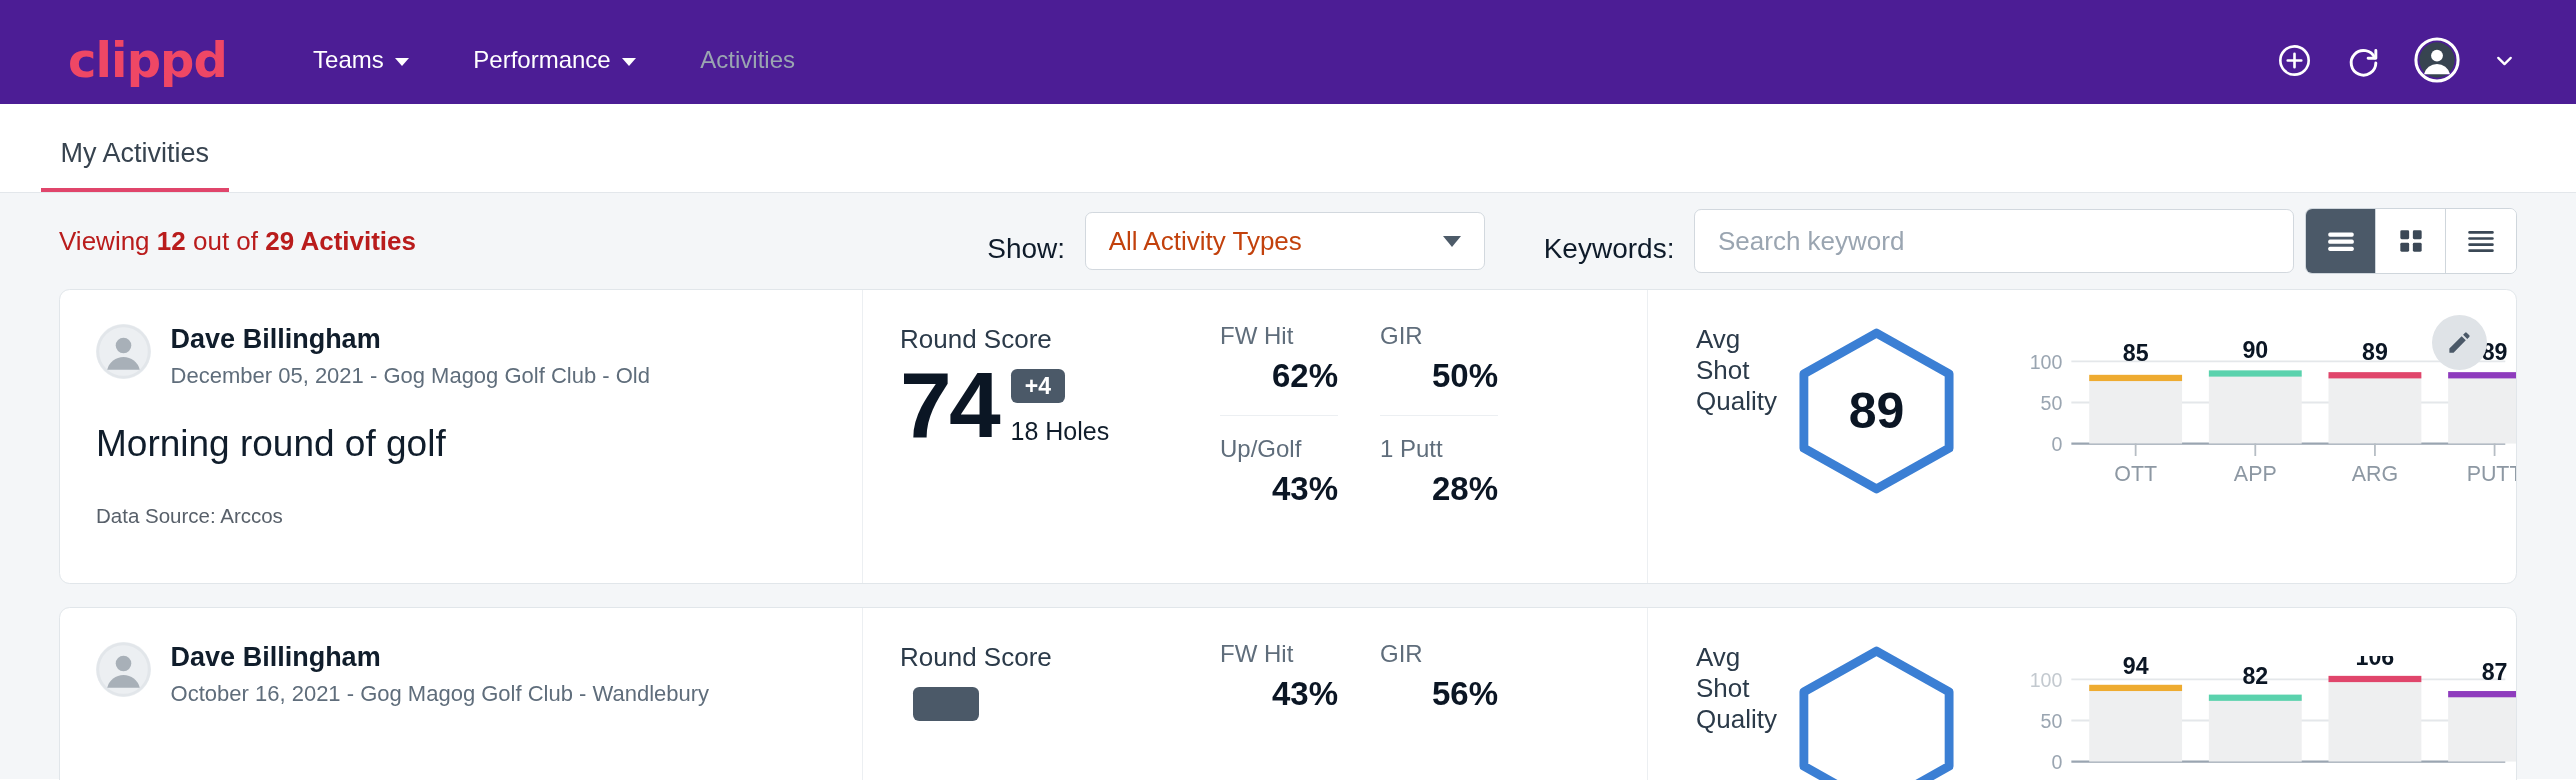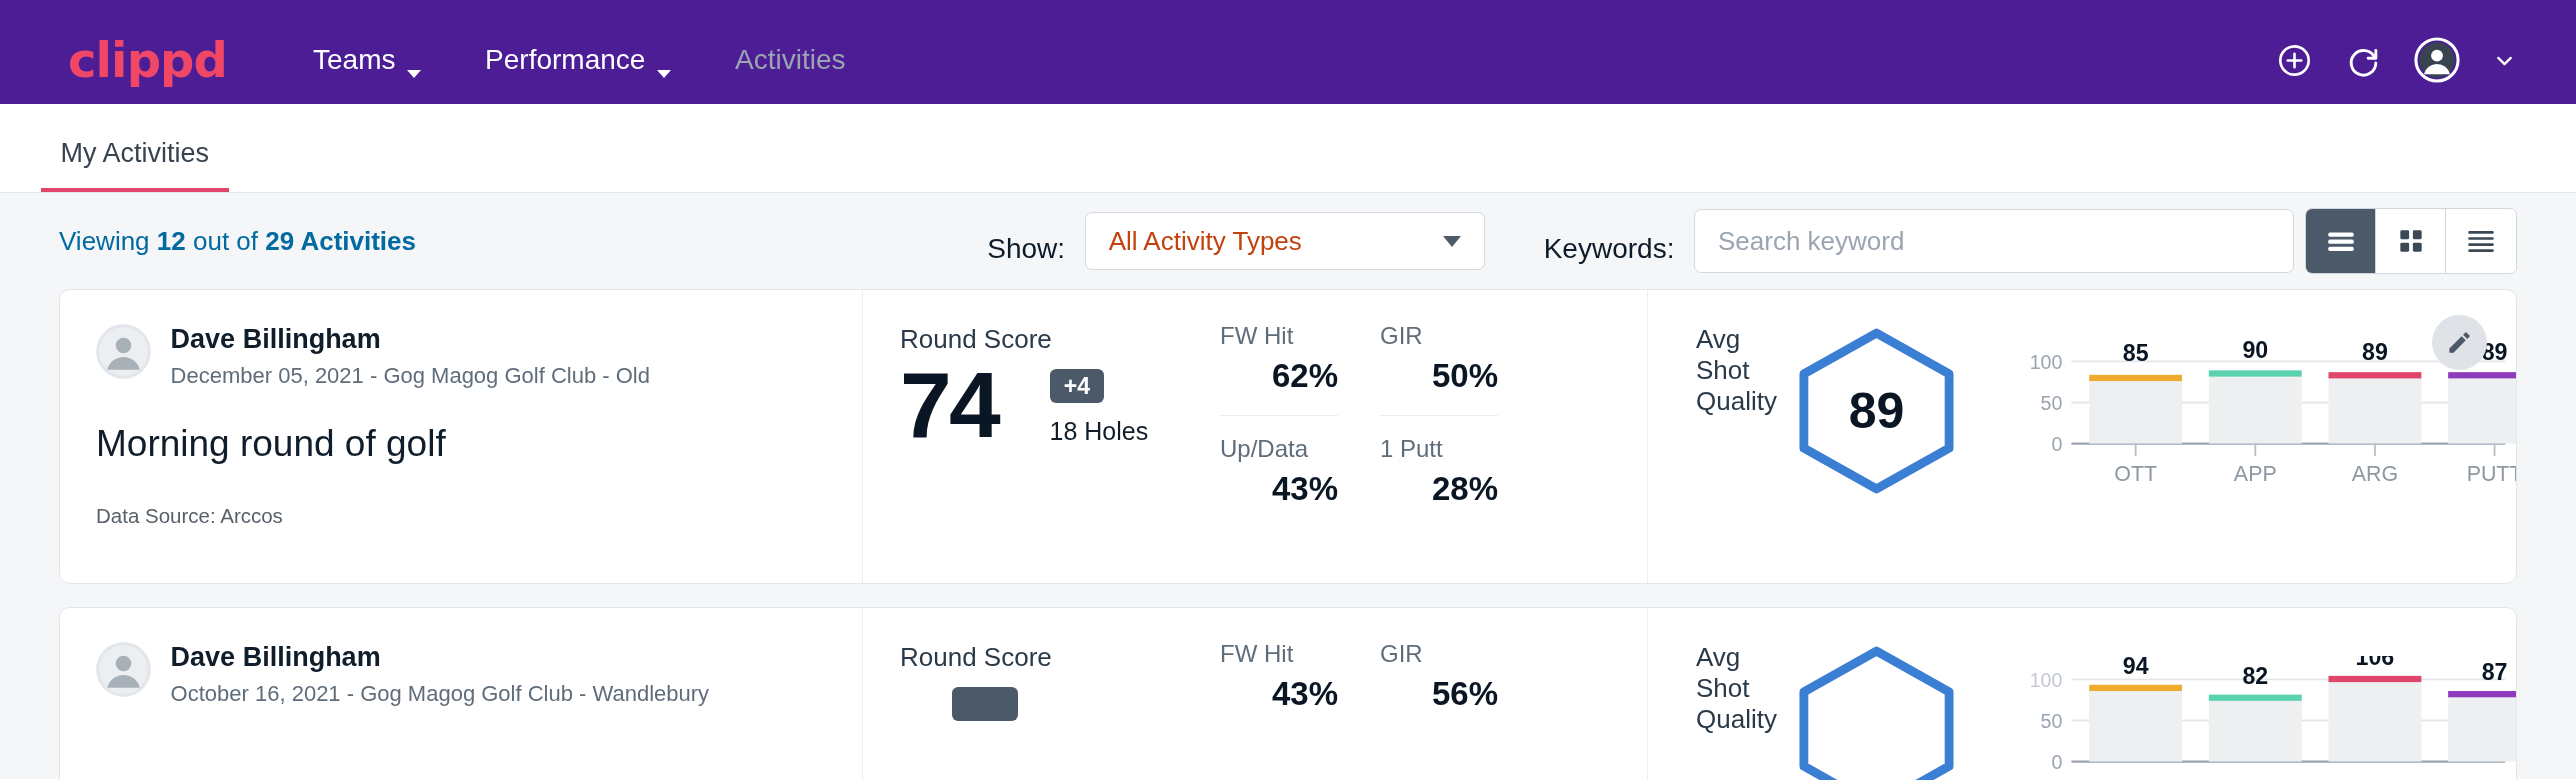--- a/index.html
+++ b/index.html
@@ -24,24 +24,24 @@
     font-size: 48px;
     font-weight: 700;
     color: #ef4765;
     letter-spacing: -0.9px;
     margin-right: 86px;
     line-height: 1;
     font-family: "DejaVu Sans", sans-serif;
   }
   .navitems { display: flex; align-items: center; gap: 64px; }
   .navitem {
-    font-size: 28px;
+    font-size: 24px;
     color: #ffffff;
     display: flex;
-    align-items: flex-end;
+    align-items: center;
     gap: 11.6px;
     cursor: pointer;
     white-space: nowrap;
   }
   .navitem.dim { color: #9aa5b1; }
   .chev {
     width: 0; height: 0;
     border-left: 7.1px solid transparent;
     border-right: 7.1px solid transparent;
     border-top: 8px solid currentColor;
@@ -86,21 +86,21 @@
     height: 586px;
     padding: 0 59px;
   }
   .filterbar {
     height: 96px;
     display: flex;
     align-items: center;
   }
   .viewing {
     font-size: 26px;
-    color: #0369a1;
+    color: #b91c1c;
   }
   .viewing b { font-weight: 700; }
   .filter-right {
     margin-left: auto;
     display: flex;
     align-items: center;
   }
   .flabel {
     font-size: 28px;
     color: #0e1b2a;
@@ -193,21 +193,21 @@
     font-weight: 400;
     color: #101d2b;
     margin-top: 34px;
   }
   .dsrc { font-size: 20.5px; color: #58606a; margin-top: 39px; }
 
   .sec-score {
     width: 357px;
     padding: 34px 0 0 37px;
   }
-  .scorerow { display: flex; align-items: flex-end; margin-top: 3.6px; gap: 39px; }
+  .scorerow { display: flex; align-items: flex-end; margin-top: 3.6px; }
   .bignum {
     font-size: 93px;
     font-weight: 700;
     color: #0b1624;
     line-height: 1;
     letter-spacing: -2.7px;
   }
   .scoreside {
     display: flex;
     flex-direction: column;
@@ -407,21 +407,21 @@
     <div class="sec-stats">
       <div class="statcell bordered">
         <div class="stlabel">FW Hit</div>
         <div class="stval">62%</div>
       </div>
       <div class="statcell bordered">
         <div class="stlabel">GIR</div>
         <div class="stval">50%</div>
       </div>
       <div class="statcell lower">
-        <div class="stlabel">Up/Data</div>
+        <div class="stlabel">Up/Golf</div>
         <div class="stval">43%</div>
       </div>
       <div class="statcell lower">
         <div class="stlabel">1 Putt</div>
         <div class="stval">28%</div>
       </div>
     </div>
 
     <div class="sec-quality">
       <div class="secabel" style="font-size:26px;color:#2b3a49;">Avg Shot Quality</div>

